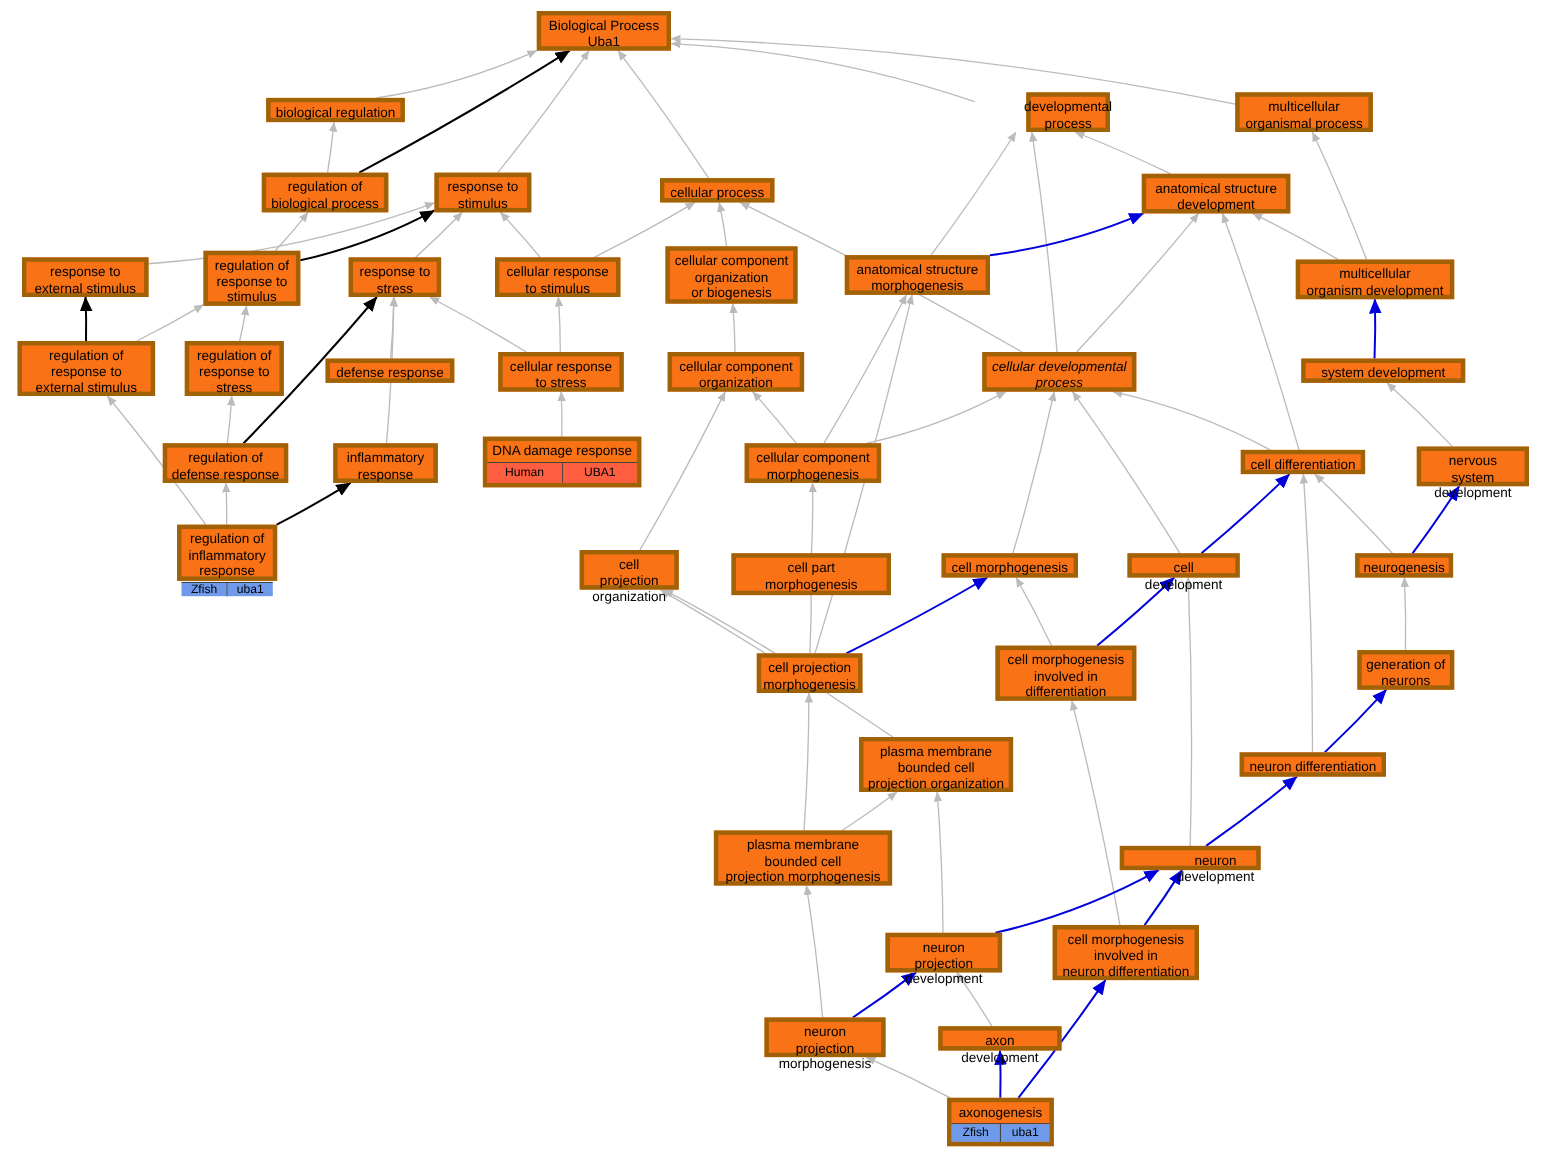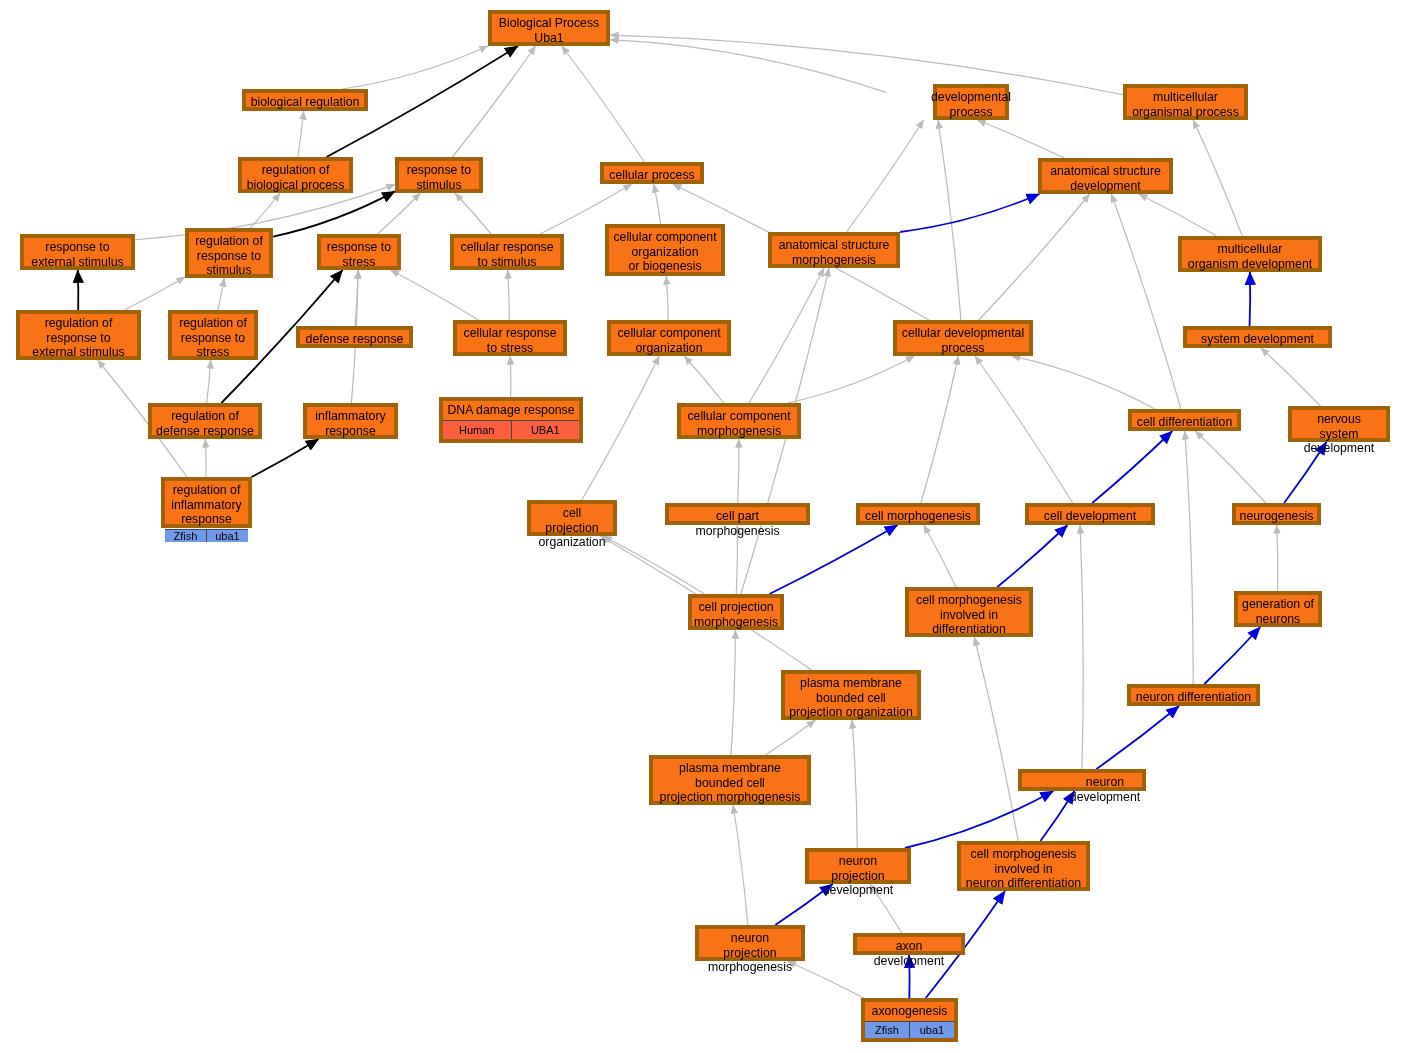--- a/index.html
+++ b/index.html
@@ -217,21 +217,21 @@
         <div class="title">defense response</div>
       </div>
       <div class="node" style="left: 453px; top: 320px; width: 114px; height: 36px;">
         <div class="title">cellular response
 to stress</div>
       </div>
       <div class="node" style="left: 607px; top: 320px; width: 124px; height: 36px;">
         <div class="title">cellular component
 organization</div>
       </div>
-      <div class="node" style="left: 893px; top: 320px; width: 140px; height: 36px;">
+      <div class="node" style="left: 893px; top: 320px; width: 140px; height: 36px; font-style: italic;">
         <div class="title">cellular developmental
 process</div>
       </div>
       <div class="node" style="left: 1183px; top: 326px; width: 149px; height: 22px;">
         <div class="title">system development</div>
       </div>
       <div class="node" style="left: 148px; top: 403px; width: 114px; height: 36px;">
         <div class="title">regulation of
 defense response</div>
       </div>
@@ -263,27 +263,27 @@
 response</div>
         <div class="genebar gene-zfish">
           <div class="cell left">Zfish</div>
           <div class="cell">uba1</div>
         </div>
       </div>
       <div class="node" style="left: 527px; top: 500px; width: 90px; height: 36px;">
         <div class="title">cell projection
 organization</div>
       </div>
-      <div class="node" style="left: 665px; top: 503px; width: 145px; height: 22px;">
+      <div class="node" style="left: 665px; top: 503px; width: 145px; height: 38px;">
         <div class="title">cell part morphogenesis</div>
       </div>
       <div class="node" style="left: 856px; top: 503px; width: 124px; height: 22px;">
         <div class="title">cell morphogenesis</div>
       </div>
-      <div class="node" style="left: 1025px; top: 503px; width: 130px; height: 22px;">
+      <div class="node" style="left: 1025px; top: 503px; width: 102px; height: 22px;">
         <div class="title">cell development</div>
       </div>
       <div class="node" style="left: 1232px; top: 503px; width: 89px; height: 22px;">
         <div class="title">neurogenesis</div>
       </div>
       <div class="node" style="left: 688px; top: 594px; width: 96px; height: 36px;">
         <div class="title">cell projection
 morphogenesis</div>
       </div>
       <div class="node" style="left: 905px; top: 587px; width: 128px; height: 50px;">

